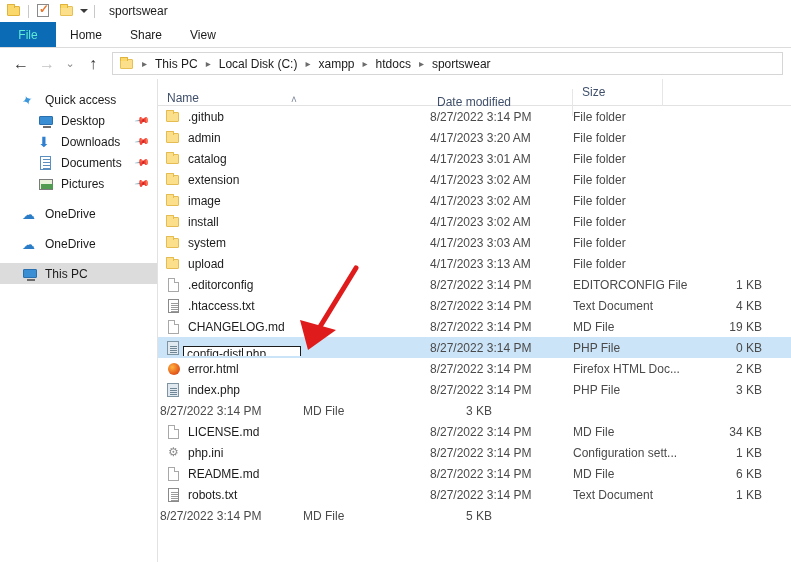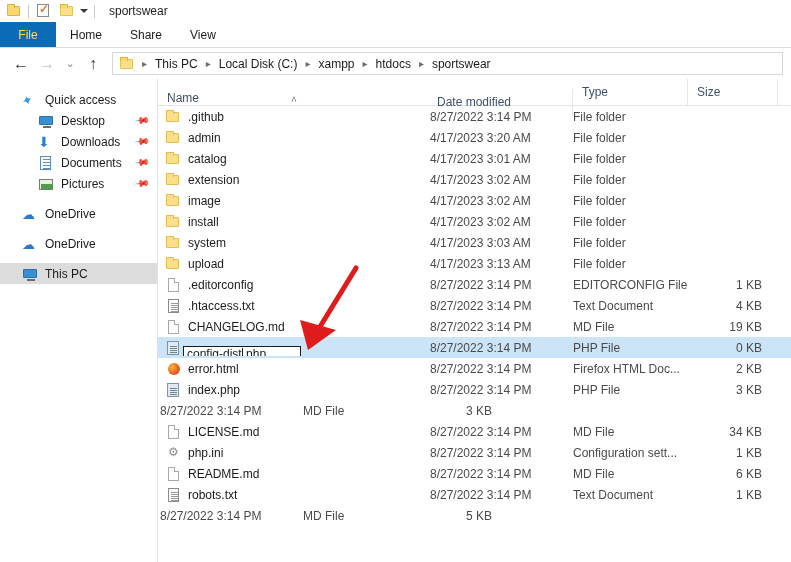--- a/index.html
+++ b/index.html
@@ -69,21 +69,21 @@
     display: flex; align-items: stretch;
     background: #ffffff;
     border-bottom: 1px solid #dcdcdc;
   }
   .tab {
     display: flex; align-items: center; justify-content: center;
     font-size: 12px; color: #1b1b1b;
     padding: 0 14px; cursor: default; white-space: nowrap;
   }
   .tab.file-tab {
-    background: #0b6bb5; color: #fde047;
+    background: #0b6bb5; color: #5eead4;
     min-width: 56px; padding: 0 16px;
   }
 
   
   .navbar {
     height: 31px; flex: 0 0 31px;
     display: flex; align-items: center;
     background: #ffffff; padding: 0 8px;
   }
   .nav-btn {
@@ -419,21 +419,20 @@
     </div>
 
     <div class="listpane">
 
       <div class="col-header">
         <div class="col c-name" style="color: rgb(64, 80, 107);">
           <span>Name</span>
           <span class="sort-caret">˄</span>
         </div>
         <div class="col c-date" style="color: rgb(64, 80, 107);">Date modified</div>
-        <div class="col c-type" style="color: rgb(64, 80, 107);">Type</div>
         <div class="col c-size" style="color: rgb(64, 80, 107);">Size</div>
       </div>
 
       <div class="rows" id="rows-container">
           <div class="row">
             <div class="cell name">
               <span class="fi">
                 <span class="fi-folder"></span>
               </span>
               <span class="nm">.github</span>

